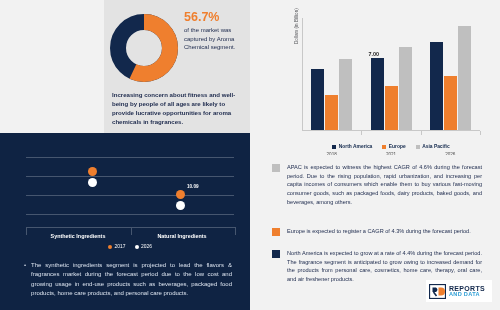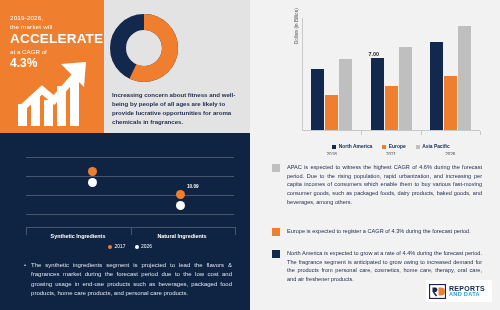--- a/index.html
+++ b/index.html
@@ -135,47 +135,31 @@
   .logo-mark{width:17px;height:15px;flex:none;}
   .logo-text{display:flex;flex-direction:column;line-height:1;}
   .logo-l1{font-size:7px;font-weight:bold;color:#12284c;letter-spacing:.3px;}
   .logo-l2{font-size:5.6px;font-weight:bold;color:#2f9fd6;letter-spacing:.3px;}
 </style>
 </head>
 <body>
 
 <div class="page">
 
-  <div class="orange-panel">
-    <div class="op-inner">
-      <div class="op-years">2019-2026,</div>
-      <div class="op-market">the market will</div>
-      <div class="op-accelerate">ACCELERATE</div>
-      <div class="op-cagr">at a CAGR of</div>
-      <div class="op-rate">4.3%</div>
-    </div>
-    <div class="growth-graphic">
-      <div class="gbar gb1"></div>
-      <div class="gbar gb2"></div>
-      <div class="gbar gb3"></div>
-      <div class="gbar gb4"></div>
-      <div class="gbar gb5"></div>
-      <svg class="arrow-svg" width="80" height="66" viewBox="0 0 80 66">
-        <path d="M6 48 L26 30 L38 40 L64 10" stroke="#ffffff" stroke-width="7" fill="none" stroke-linecap="butt" stroke-linejoin="miter"></path>
-        <path d="M45 4 L70 2 L68 27 Z" fill="#ffffff"></path>
-      </svg>
-    </div>
-  </div>
 
   <div class="mid-panel">
     <div class="donut-wrap">
       <svg width="68" height="68" viewBox="0 0 68 68">
         <circle cx="34" cy="34" r="26" fill="none" stroke="#12284c" stroke-width="16"></circle>
         <circle cx="34" cy="34" r="26" fill="none" stroke="#ef7f2e" stroke-width="16" stroke-dasharray="92.6 70.7" stroke-dashoffset="0" transform="rotate(-90 34 34)"></circle>
       </svg>
+    </div>
+    <div class="pct-block">
+      <div class="pct-value">56.7%</div>
+      <div class="pct-text">of the market was captured by Aroma Chemical segment.</div>
     </div>
     <div class="mid-para">Increasing concern about fitness and well-being by people of all ages are likely to provide lucrative opportunities for aroma chemicals in fragrances.</div>
   </div>
 
   <div class="chart-panel">
     <div class="ylabel">Dollars (in Billion)</div>
     <div class="plot" id="bar-plot">
       <div class="axis-vline"></div>
       <div class="axis-line"></div>
     <div class="grp" style="left: 9.16667px;">

